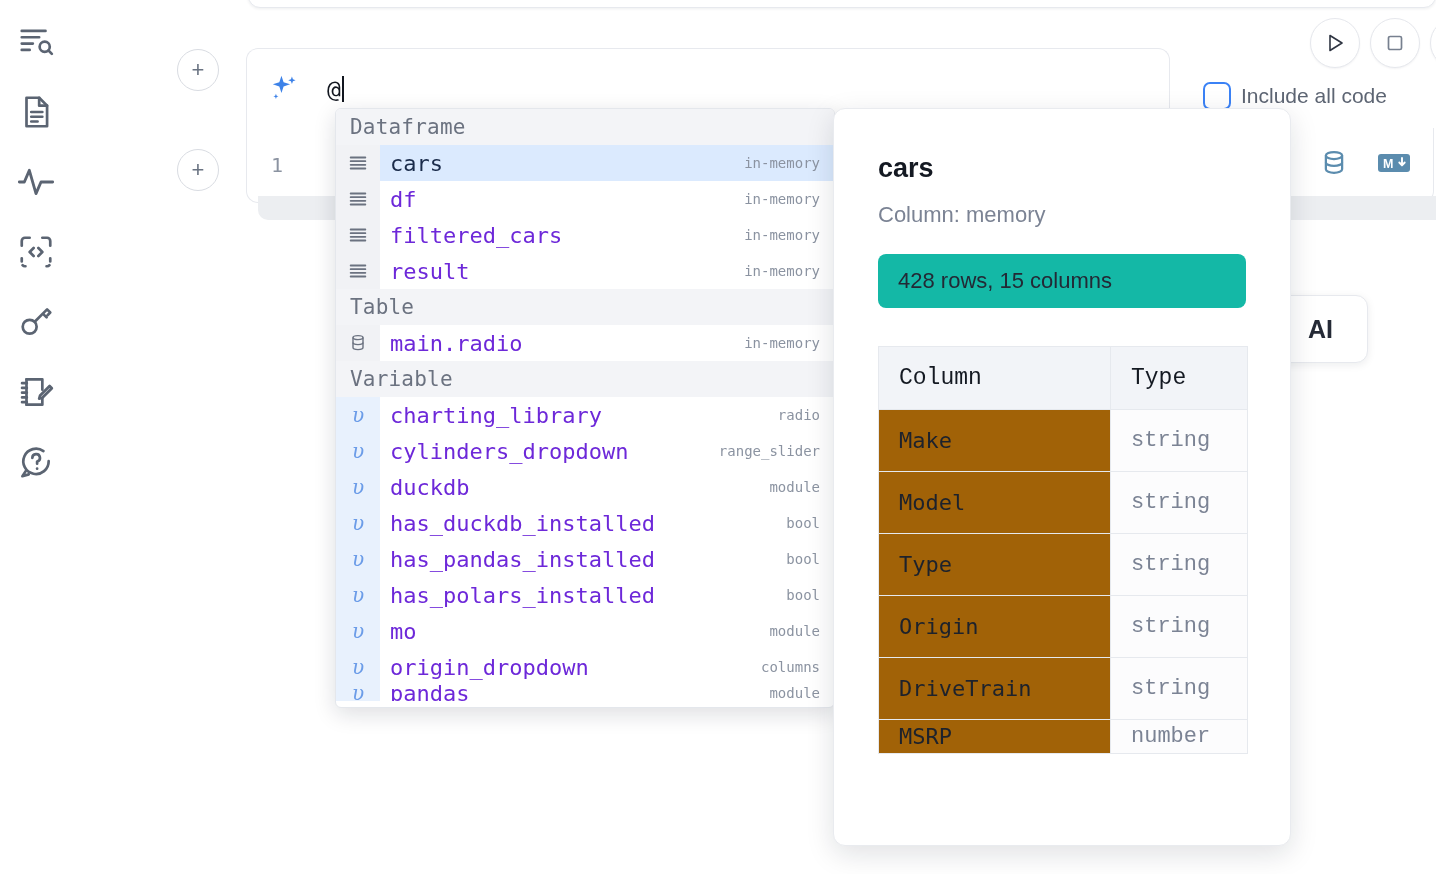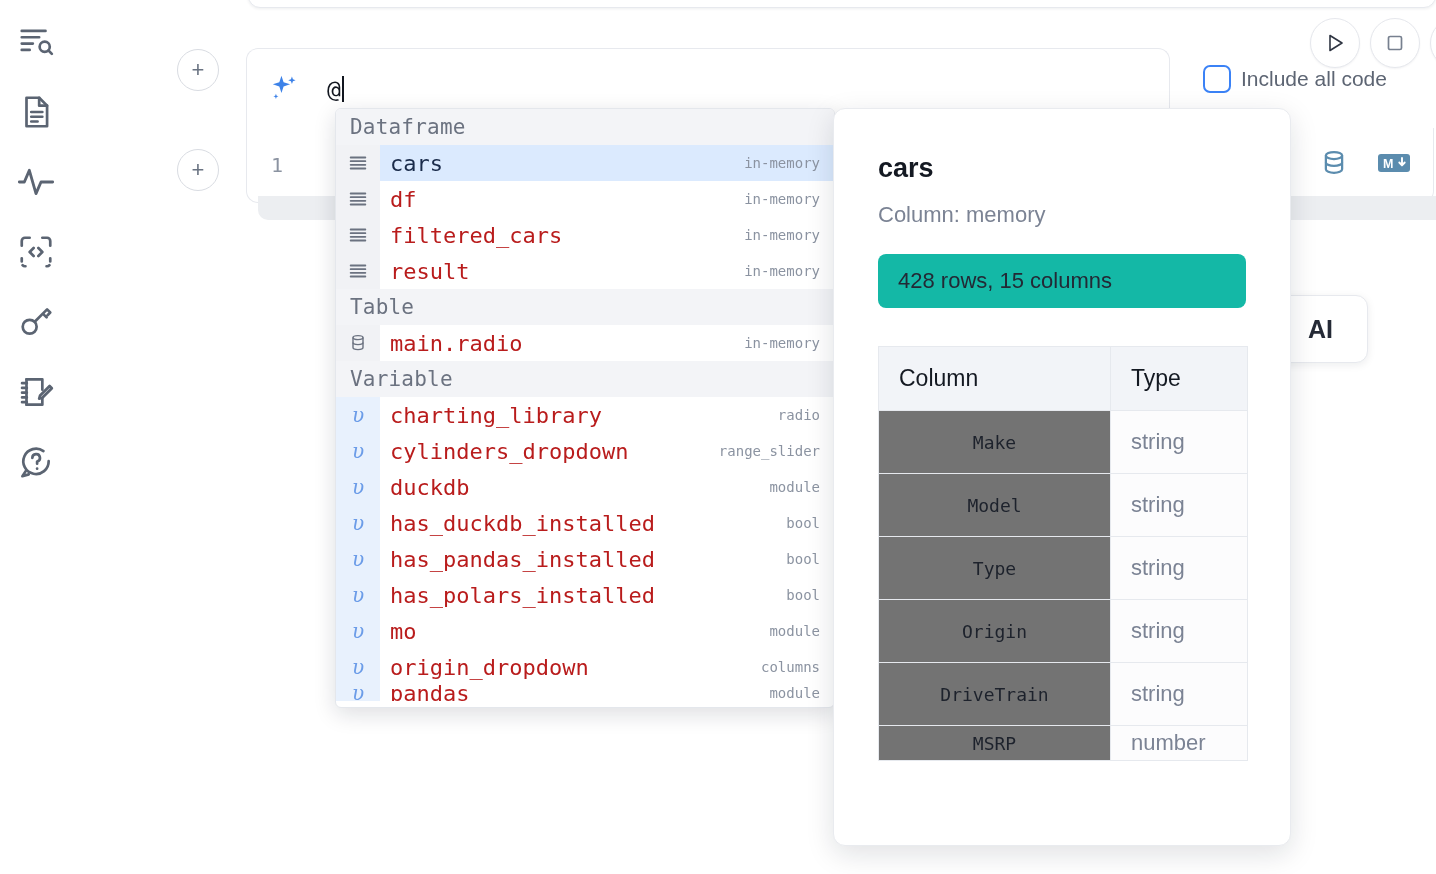--- a/index.html
+++ b/index.html
@@ -60,21 +60,21 @@
   }
 
   
   .run-btns { position: absolute; top: 18px; left: 1310px; display: flex; gap: 10px; }
   .circ-btn {
     width: 50px; height: 50px; border-radius: 50%; background: #ffffff;
     border: 1px solid #e6e8ed; display: flex; align-items: center; justify-content: center;
     box-shadow: 0 1px 2px rgba(15,23,42,.05); cursor: pointer;
   }
   .include-row {
-    position: absolute; left: 1203px; top: 65px; display: flex; align-items: center; gap: 10px;
+    position: absolute; left: 1203px; top: 82px; display: flex; align-items: center; gap: 10px;
   }
   .chk {
     width: 28px; height: 28px; border: 2px solid #3b82f6; border-radius: 7px;
     background: #ffffff; cursor: pointer;
   }
   .include-lbl { font-size: 21px; color: #5d6573; white-space: nowrap; }
 
   
   .code-cell {
     position: absolute; left: 246px; top: 128px; width: 1188px; height: 75px;
@@ -121,21 +121,21 @@
   }
   .ac-item.sel { background: #dbeafe; }
   .ac-ico {
     width: 44px; height: 36px; flex: 0 0 44px;
     display: flex; align-items: center; justify-content: center;
     background: #f1f2f5;
   }
   .ac-item.sel .ac-ico { background: #f1f2f5; }
   .ac-item.var .ac-ico { background: #e8f1fd; color: #4a90e2; font-style: italic; font-size: 20px; }
   .ac-name {
-    font-size: 22px; color: #b91c1c; padding-left: 10px; flex: 1 1 auto;
+    font-size: 22px; color: #6d28d9; padding-left: 10px; flex: 1 1 auto;
     white-space: nowrap; overflow: hidden;
   }
   .ac-item.sel .ac-name { color: #1a2b4a; }
   .ac-type {
     font-size: 14px; color: #8b93a1; padding-right: 14px; white-space: nowrap;
   }
   .ac-item.clipped { height: 16px; overflow: hidden; }
 
   
   .detail {
@@ -148,30 +148,29 @@
   .detail-src { font-size: 22px; color: #7b8394; margin-top: 18px; }
   .detail-shape {
     margin-top: 26px; background: #14b8a6; border-radius: 8px;
     padding: 14px 20px; font-size: 22px; color: #232935;
   }
   .dtable {
     margin-top: 38px; width: 370px; border: 1px solid #e6e9ee;
     border-collapse: collapse; table-layout: fixed;
   }
   .dtable th, .dtable td {
-    border: 1px solid #e6e9ee; padding: 18px 20px; text-align: left;
+    border: 1px solid #e6e9ee; padding: 18px 20px; text-align: left; font-family: Liberation Mono, monospace;
   }
   .dtable th {
     background: #f2f4f8; font-size: 23px; font-weight: normal; color: #141922;
   }
   .dtable th:first-child { width: 232px; }
   .dtable td.col {
-    font-family: "DejaVu Sans Mono", monospace; font-size: 18px; color: #1d222c;
-    background: #737373;
-    text-align: center;
+    font-family: "DejaVu Sans Mono", monospace; font-size: 22px; color: #1d222c;
+    background: #a16207;
   }
   .dtable td.typ { font-size: 22px; color: #7b8394; background: #fcfcfd; }
   .dtable tr.clip td { padding: 4px 20px; }
 </style>
 </head>
 <body>
 
 <div id="root">
 
   <div class="rail">

